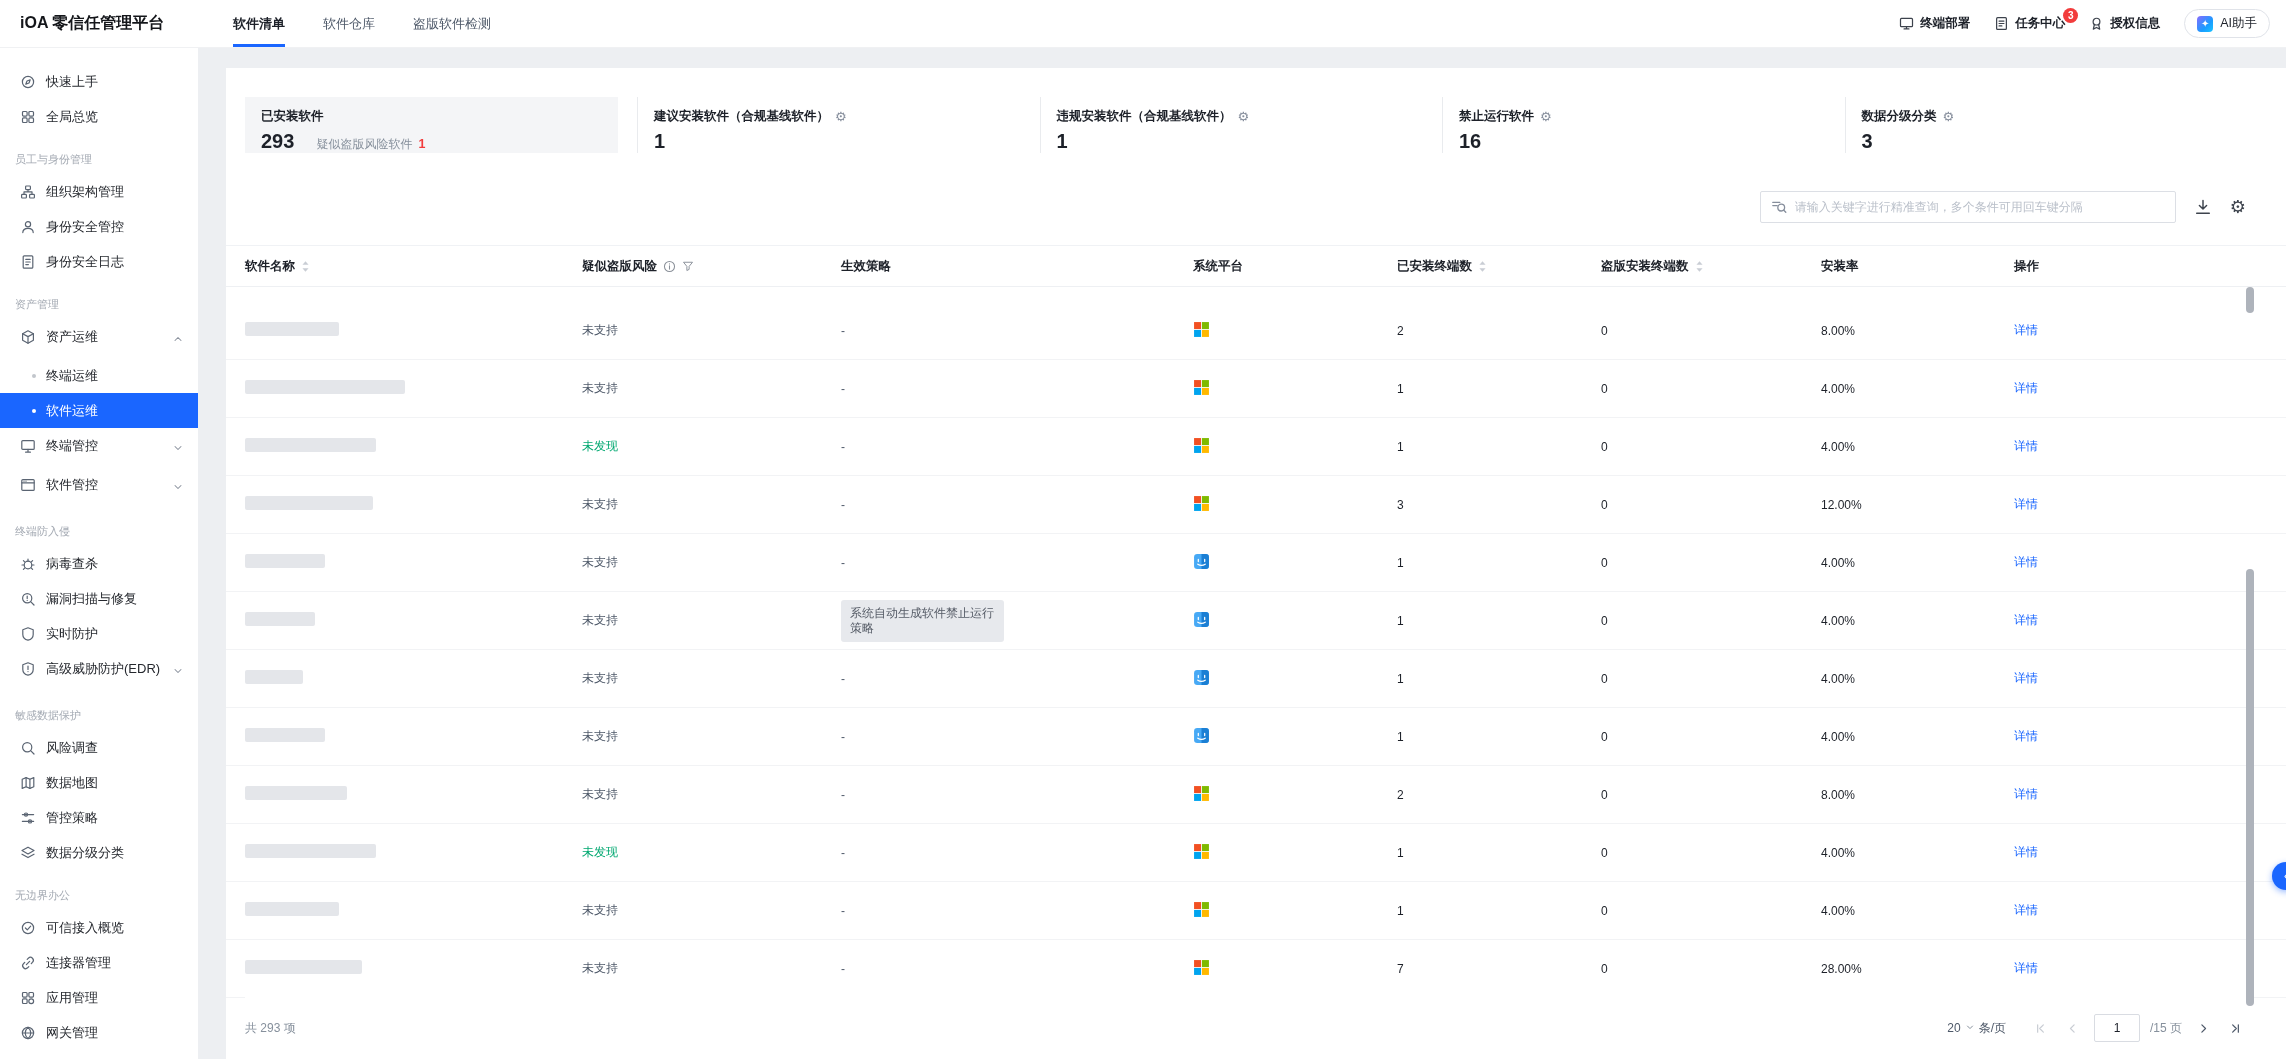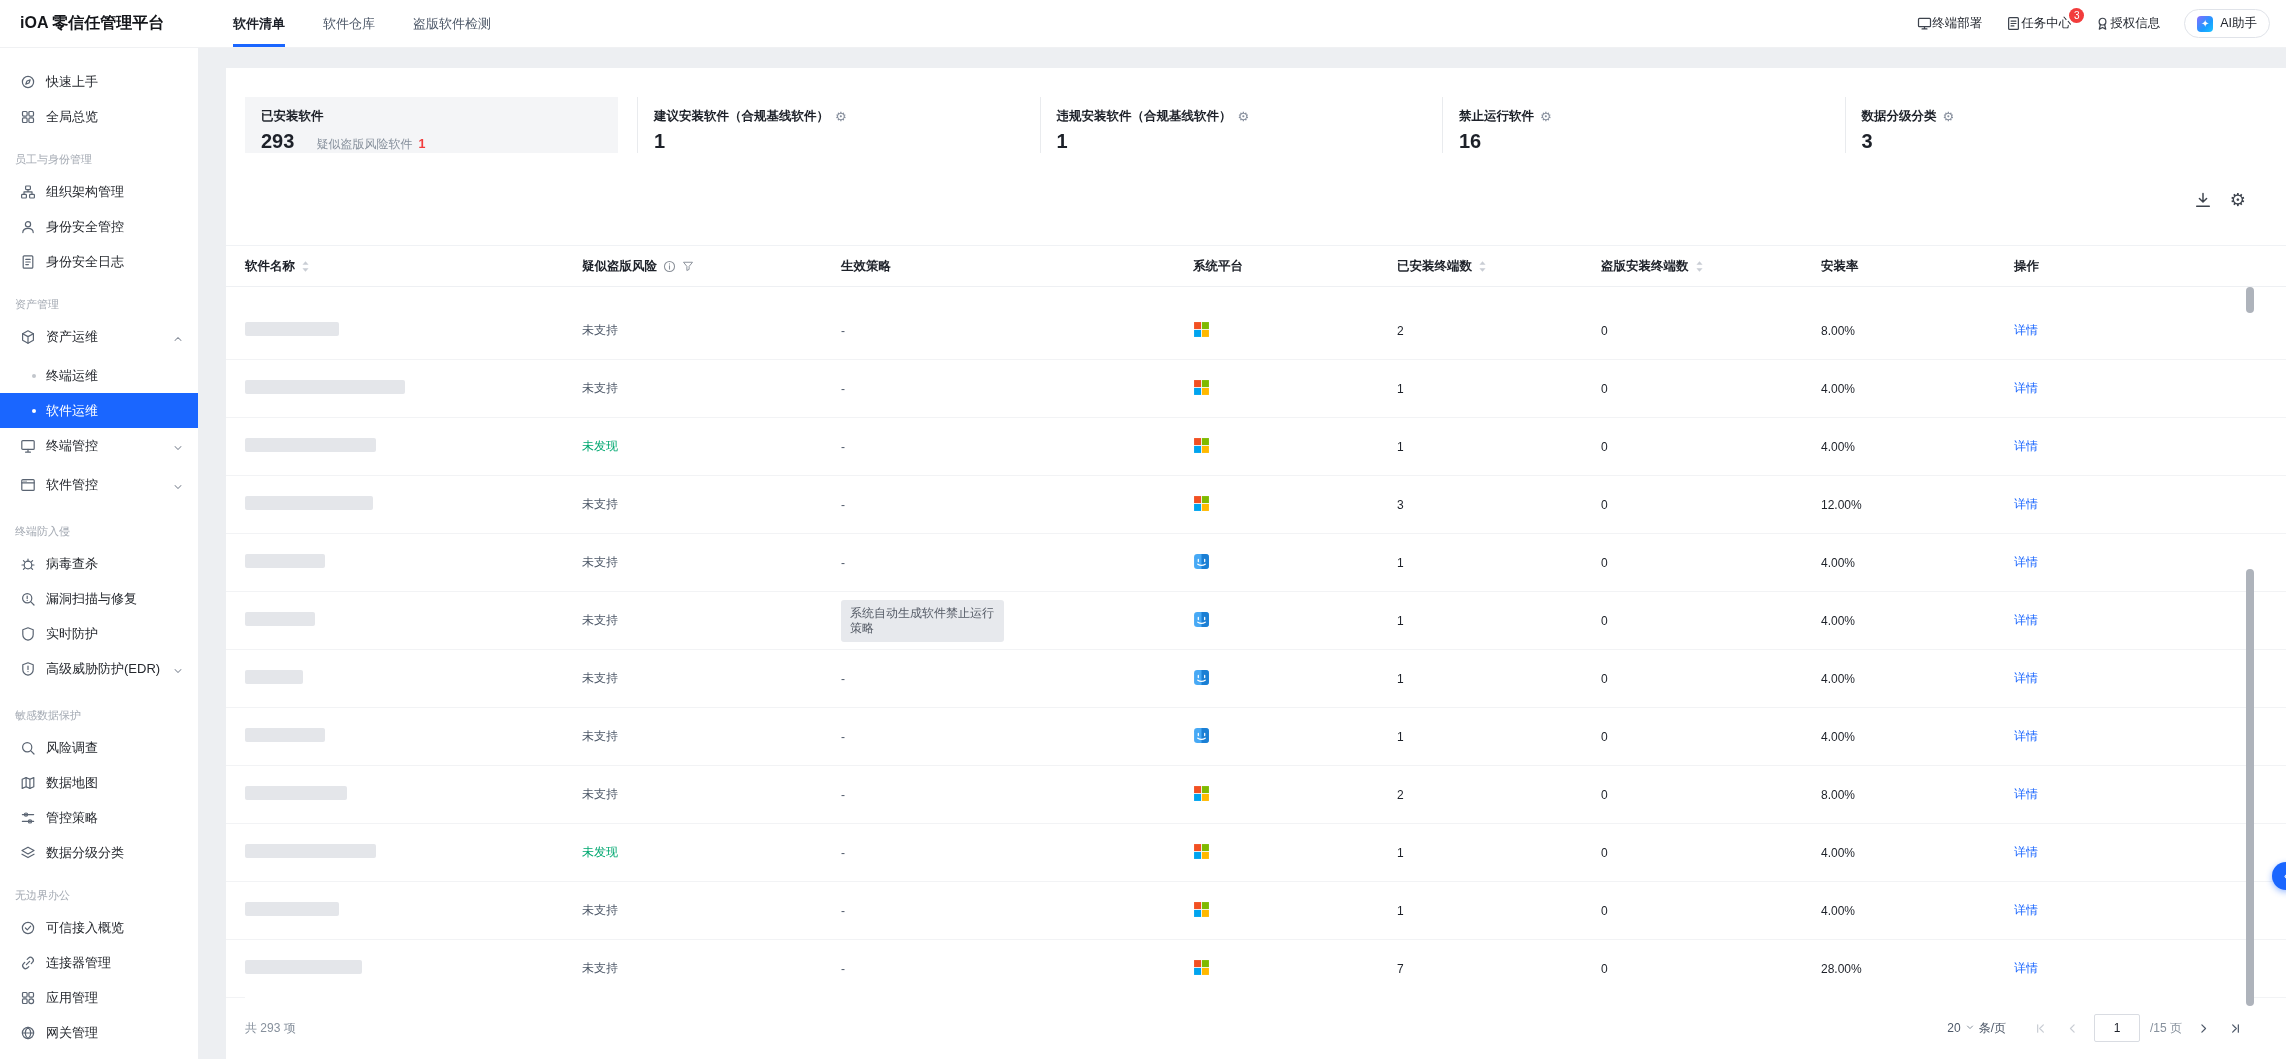--- a/index.html
+++ b/index.html
@@ -8,21 +8,21 @@
   body{position:relative;}
 
   
   .topbar{position:absolute;left:0;top:0;width:100%;height:48px;background:#fff;z-index:20;display:flex;align-items:center;border-bottom:1px solid #f0f1f3;}
   .logo{width:198px;flex:none;padding-left:20px;font-size:16px;font-weight:bold;color:#14161a;}
   .tabs{display:flex;align-items:center;gap:38px;margin-left:35px;height:100%;}
   .tab{font-size:13px;color:#4e5969;height:100%;display:flex;align-items:center;position:relative;cursor:pointer;}
   .tab.active{color:#1d2129;font-weight:bold;}
   .tab.active::after{content:'';position:absolute;left:0;right:0;bottom:0;height:3px;background:var(--primary);}
   .topbar-right{margin-left:auto;display:flex;align-items:center;gap:24px;padding-right:16px;}
-  .top-item{display:flex;align-items:center;font-size:12.5px;color:#1d2129;position:relative;cursor:pointer;}
+  .top-item{display:flex;align-items:center;gap:6px;font-size:12.5px;color:#1d2129;position:relative;cursor:pointer;font-weight:bold;}
   .tb-ic{display:inline-flex;}
   .badge{position:absolute;top:-7px;right:-13px;min-width:15px;height:15px;border-radius:8px;background:var(--red);color:#fff;font-size:10px;display:flex;align-items:center;justify-content:center;padding:0 4px;}
   .ai-pill{display:flex;align-items:center;gap:7px;border:1px solid #e0e3e9;border-radius:15px;height:29px;padding:0 12px;font-size:12.5px;color:#1d2129;cursor:pointer;background:#fff;}
   .ai-ic{width:16px;height:16px;border-radius:4px;background:linear-gradient(135deg,#8a6bff,#1a9bff 60%,#19c3ff);display:flex;align-items:center;justify-content:center;color:#fff;font-size:10px;line-height:1;}
 
   
   .sidebar{position:absolute;left:0;top:48px;width:198px;bottom:0;background:#fff;overflow:hidden;padding-top:16px;z-index:10;}
   .side-section{height:40px;padding:18px 8px 0 15px;font-size:11px;color:#a4aab3;}
   .side-item{display:flex;align-items:flex-start;padding:9px 0 9px 20px;cursor:pointer;color:#25282e;}
   .side-icon{width:16px;height:16px;margin-right:10px;flex:none;margin-top:1px;}
@@ -408,20 +408,30 @@
       <span class="gear">⚙</span>
     </div>
     <div class="stat-value-row">
       <span class="stat-value">3</span>
 
     </div>
   </div>
       </div>
 
     <div class="toolbar">
+      <div class="search">
+        <span class="tb-ic">
+            <svg width="16" height="16" viewBox="0 0 16 16" fill="none" stroke="#868e9c" stroke-width="1.3" stroke-linecap="round">
+              <path d="M1.8 3.4h7M1.8 6.6h4.4"></path>
+              <circle cx="10.2" cy="8.6" r="3.4"></circle>
+              <path d="M12.8 11.2l2 2"></path>
+            </svg>
+          </span>
+        <input placeholder="请输入关键字进行精准查询，多个条件可用回车键分隔" style="">
+      </div>
       <span class="tool-ic">
           <svg width="18" height="18" viewBox="0 0 16 16" fill="none" stroke="#3d434d" stroke-width="1.3" stroke-linecap="round" stroke-linejoin="round">
             <path d="M8 2.2v7.2M4.8 6.6L8 9.8l3.2-3.2M2.4 13.6h11.2"></path>
           </svg>
         </span>
       <span class="tool-ic gear-big">⚙</span>
     </div>
 
     <div class="thead" id="thead">
   <div class="th">

